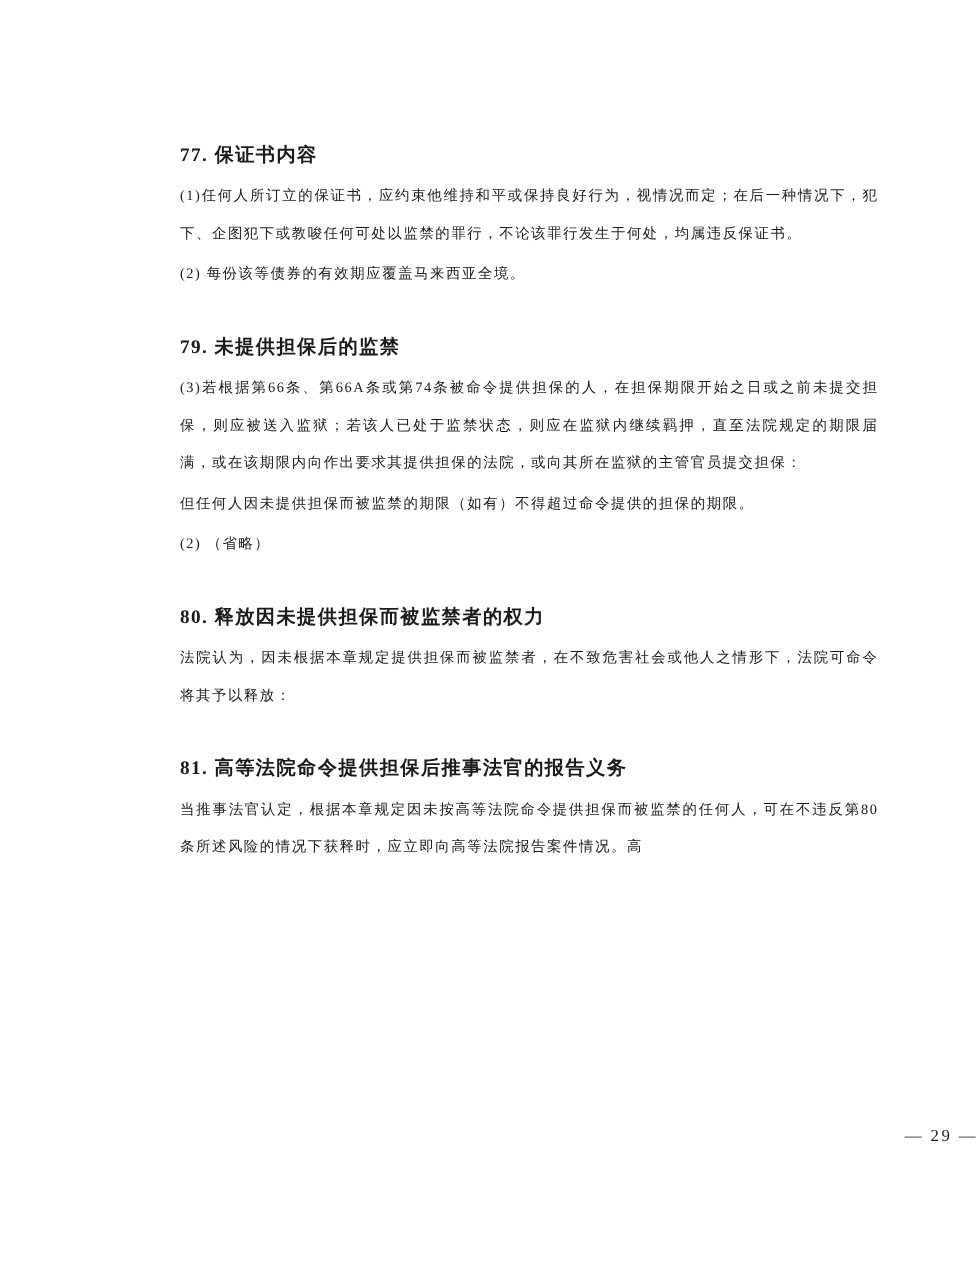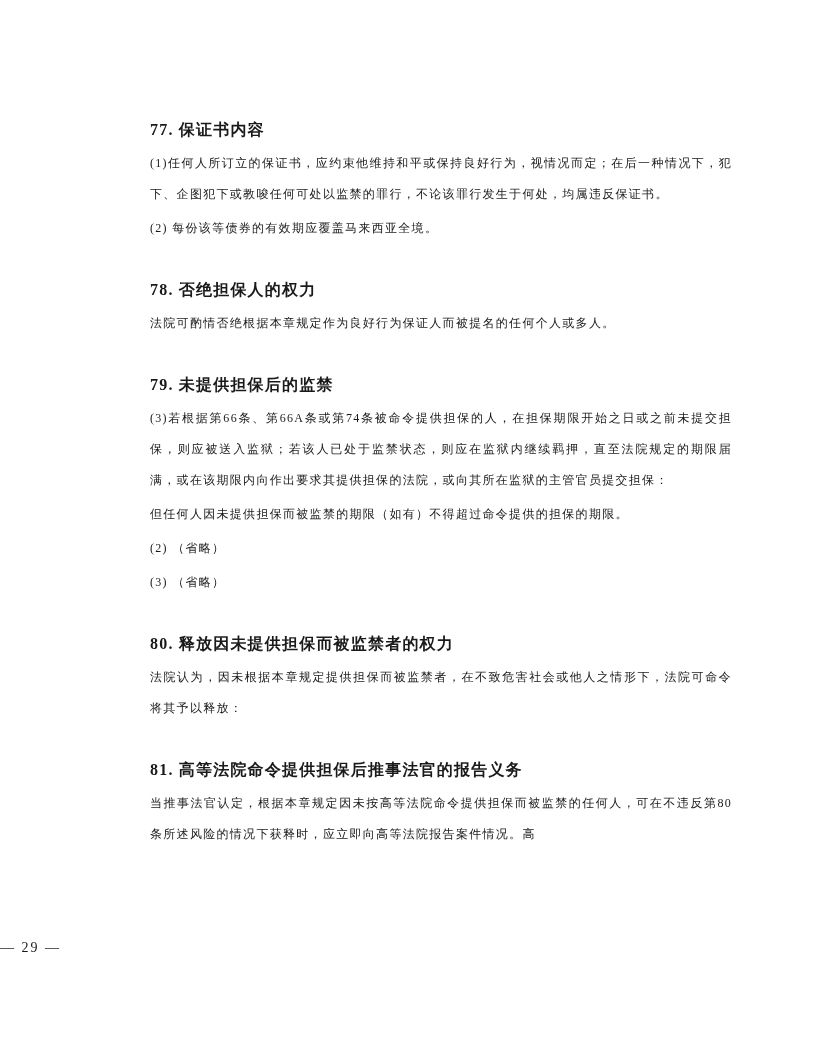--- a/index.html
+++ b/index.html
@@ -42,51 +42,46 @@
     letter-spacing: 1.3px;
     text-align: justify;
     text-justify: inter-character;
     margin-top: 3px;
   }
   .page-footer {
     position: absolute;
     top: 938px;
     left: 0;
     width: 815px;
-    text-align: left;
+    text-align: right;
   }
   .page-number {
     font-size: 14px;
     letter-spacing: 2px;
     color: #1a1a1a;
   }
 </style>
 </head>
 <body>
 
 <div class="page">
   <main class="content">
 
     <section class="doc-section">
       <h2 class="sec-title">77. 保证书内容</h2>
       <p class="para">(1)任何人所订立的保证书，应约束他维持和平或保持良好行为，视情况而定；在后一种情况下，犯下、企图犯下或教唆任何可处以监禁的罪行，不论该罪行发生于何处，均属违反保证书。</p>
       <p class="para">(2) 每份该等债券的有效期应覆盖马来西亚全境。</p>
     </section>
 
-    <section class="doc-section">
-      <h2 class="sec-title">78. 否绝担保人的权力</h2>
-      <p class="para">法院可酌情否绝根据本章规定作为良好行为保证人而被提名的任何个人或多人。</p>
-    </section>
 
     <section class="doc-section">
       <h2 class="sec-title">79. 未提供担保后的监禁</h2>
       <p class="para">(3)若根据第66条、第66A条或第74条被命令提供担保的人，在担保期限开始之日或之前未提交担保，则应被送入监狱；若该人已处于监禁状态，则应在监狱内继续羁押，直至法院规定的期限届满，或在该期限内向作出要求其提供担保的法院，或向其所在监狱的主管官员提交担保：</p>
       <p class="para">但任何人因未提供担保而被监禁的期限（如有）不得超过命令提供的担保的期限。</p>
       <p class="para">(2) （省略）</p>
-      <p class="para">(3) （省略）</p>
     </section>
 
     <section class="doc-section">
       <h2 class="sec-title">80. 释放因未提供担保而被监禁者的权力</h2>
       <p class="para">法院认为，因未根据本章规定提供担保而被监禁者，在不致危害社会或他人之情形下，法院可命令将其予以释放：</p>
     </section>
 
     <section class="doc-section">
       <h2 class="sec-title">81. 高等法院命令提供担保后推事法官的报告义务</h2>
       <p class="para">当推事法官认定，根据本章规定因未按高等法院命令提供担保而被监禁的任何人，可在不违反第80条所述风险的情况下获释时，应立即向高等法院报告案件情况。高</p>

